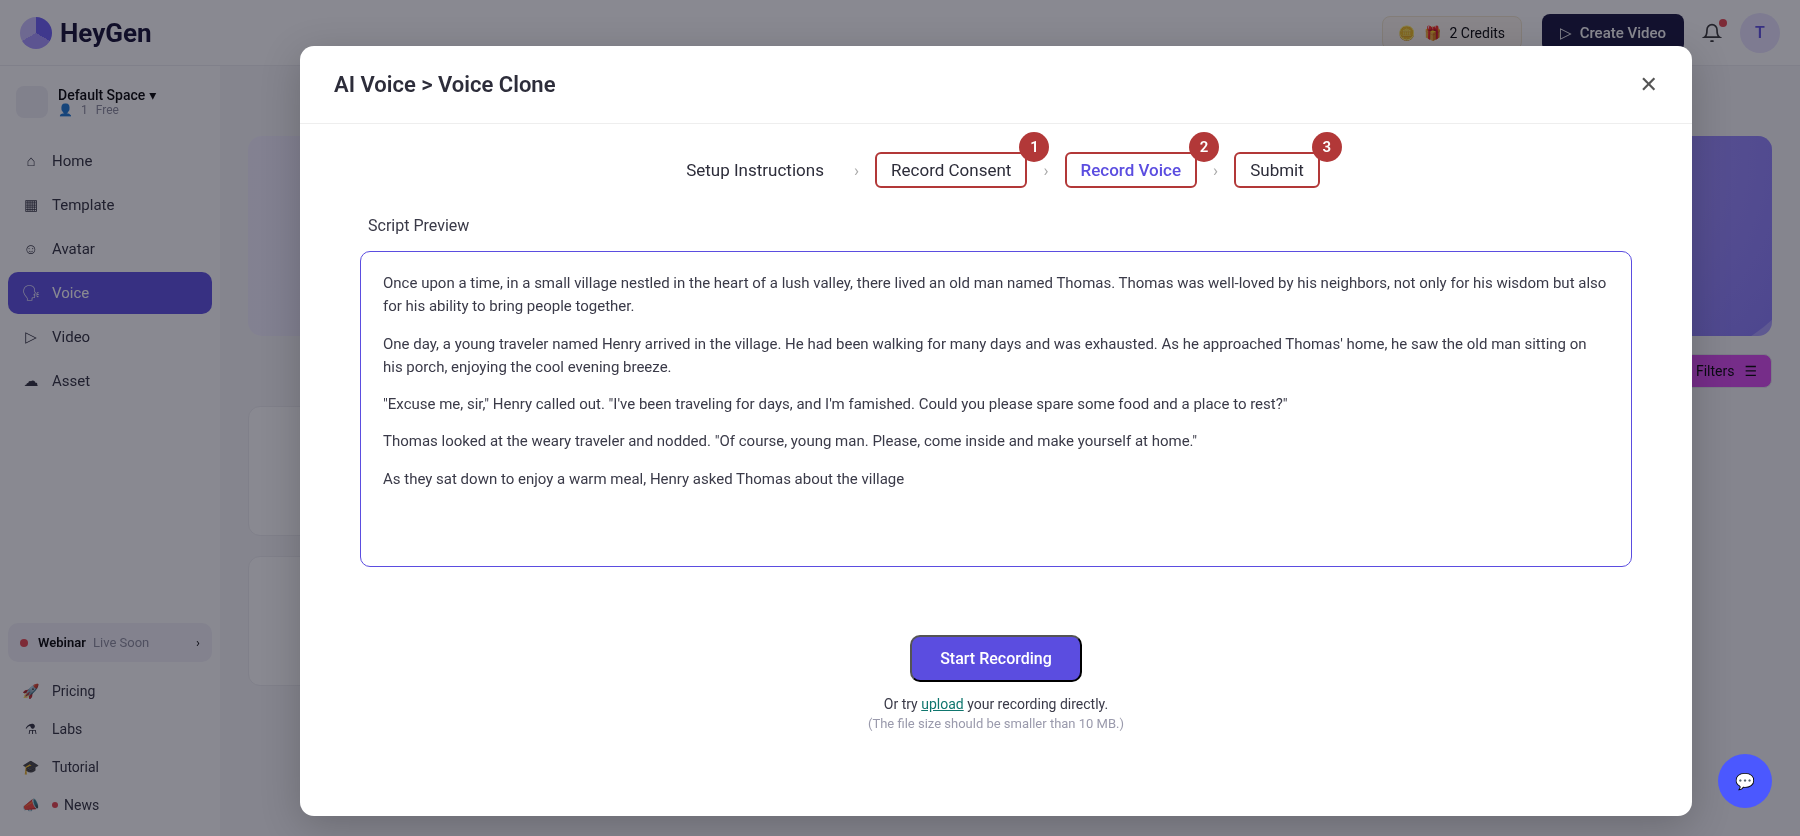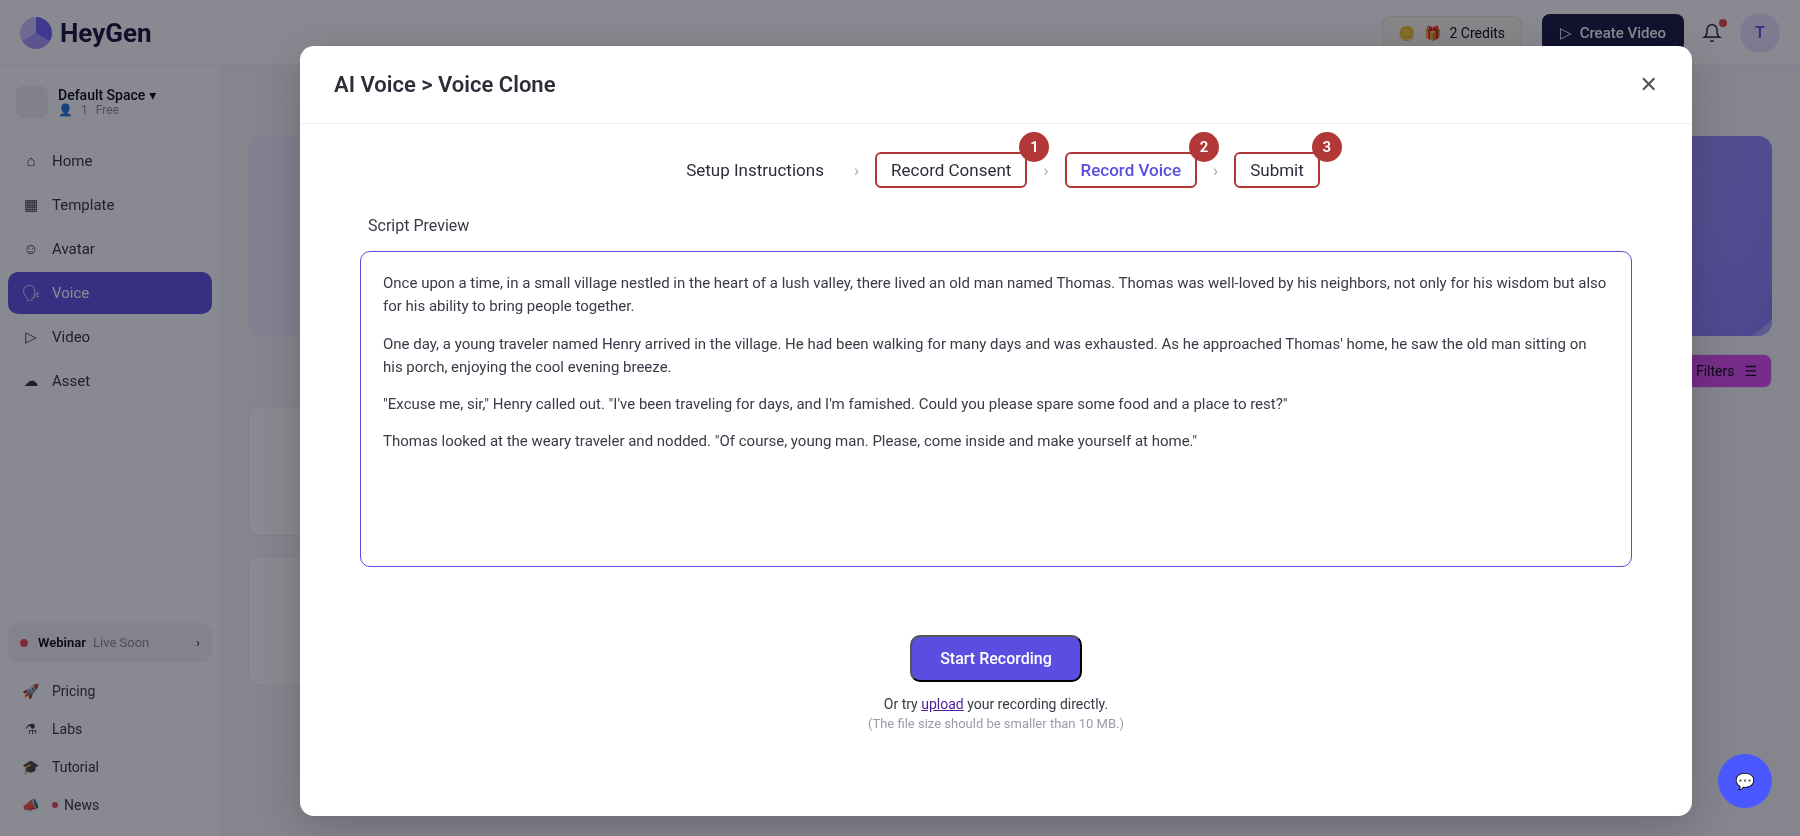--- a/index.html
+++ b/index.html
@@ -53,21 +53,21 @@
 .step{padding:6px 14px;border-radius:6px;position:relative}
 .step.box{border:2px solid #b23838;background:#fff;padding:6px 14px}
 .step.current{color:#5b4de0;font-weight:500}
 .badge-n{position:absolute;top:-22px;right:-24px;width:30px;height:30px;border-radius:50%;background:#b23838;color:#fff;display:flex;align-items:center;justify-content:center;font-size:15px;font-weight:600}
 .chev{color:#aaa}
 .script-label{padding:0 68px;font-size:16px;color:#3a3a48}
 .script-box{margin:16px 60px 0;border:1.5px solid #5b4de0;border-radius:10px;height:316px;padding:20px 22px;overflow:auto;font-size:15px;line-height:1.55;color:#3a3a48}
 .script-box p{margin-bottom:14px}
 .start-btn{align-self:center;margin-top:68px;background:#5b4de0;color:#fff;padding:12px 28px;border-radius:10px;font-size:16px;font-weight:500}
 .or-row{text-align:center;margin-top:14px;font-size:14px;color:#3a3a48}
-.or-row a{color:#4c1d95;}
+.or-row a{color:#0f766e;}
 .hint{text-align:center;font-size:13px;color:#9a9aac;margin-top:4px}
 .fab{position:absolute;right:28px;bottom:28px;width:54px;height:54px;border-radius:50%;background:#4b58ff;display:flex;align-items:center;justify-content:center;color:#fff}
 </style>
 </head>
 <body>
 
 <div class="topbar">
   <div class="logo">
     <span class="logo-mark"></span>
     <span>HeyGen</span>
@@ -239,20 +239,21 @@
       <span class="badge-n">3</span>
     </span>
   </div>
 
   <div class="script-label">Script Preview</div>
   <div class="script-box">
     <p>Once upon a time, in a small village nestled in the heart of a lush valley, there lived an old man named Thomas. Thomas was well-loved by his neighbors, not only for his wisdom but also for his ability to bring people together.</p>
     <p>One day, a young traveler named Henry arrived in the village. He had been walking for many days and was exhausted. As he approached Thomas' home, he saw the old man sitting on his porch, enjoying the cool evening breeze.</p>
     <p>"Excuse me, sir," Henry called out. "I've been traveling for days, and I'm famished. Could you please spare some food and a place to rest?"</p>
     <p>Thomas looked at the weary traveler and nodded. "Of course, young man. Please, come inside and make yourself at home."</p>
+    <p>As they sat down to enjoy a warm meal, Henry asked Thomas about the village</p>
   </div>
 
   <button class="start-btn">
     <span>Start Recording</span>
   </button>
   <div class="or-row">
     <span>Or try </span><a href="#">upload</a><span> your recording directly.</span>
   </div>
   <div class="hint">(The file size should be smaller than 10 MB.)</div>
 </div>

